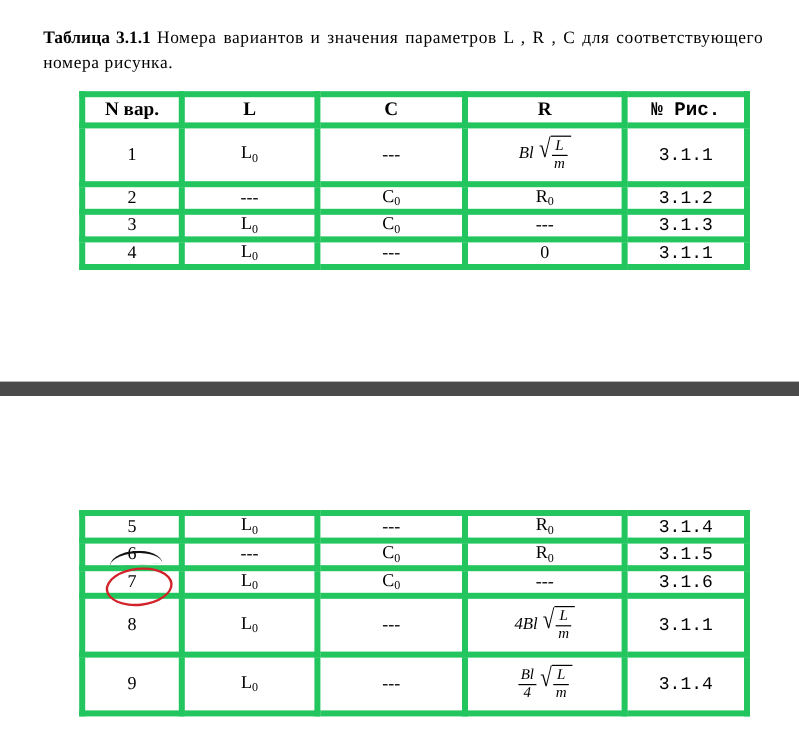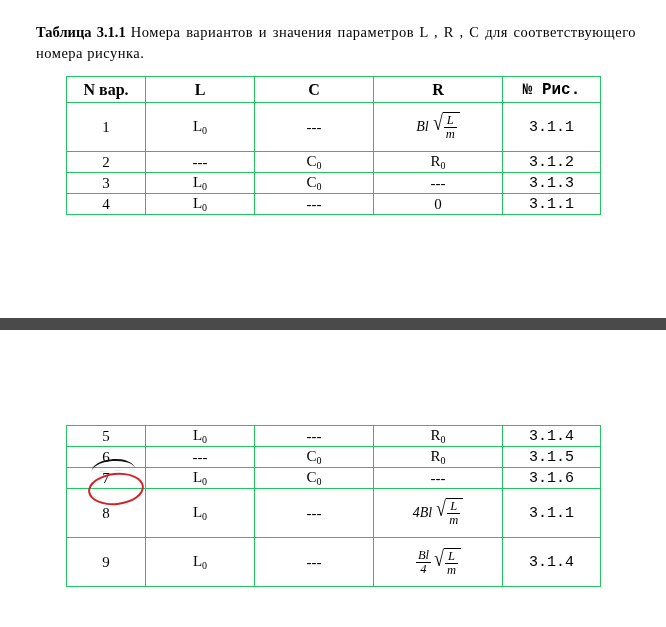--- a/index.html
+++ b/index.html
@@ -33,21 +33,21 @@
     font-weight: bold;
   }
   .sp { letter-spacing: 0.5px; }
 
   table.tbl {
     position: absolute;
     border-collapse: collapse;
     table-layout: fixed;
   }
   table.tbl td, table.tbl th {
-    border: 1px solid #22c55e;
+    border: 5px solid #22c55e;
     text-align: center;
     vertical-align: middle;
     font-size: 15px;
     font-weight: normal;
     padding: 0;
   }
   table.tbl th {
     font-weight: bold;
     font-size: 16px;
   }

